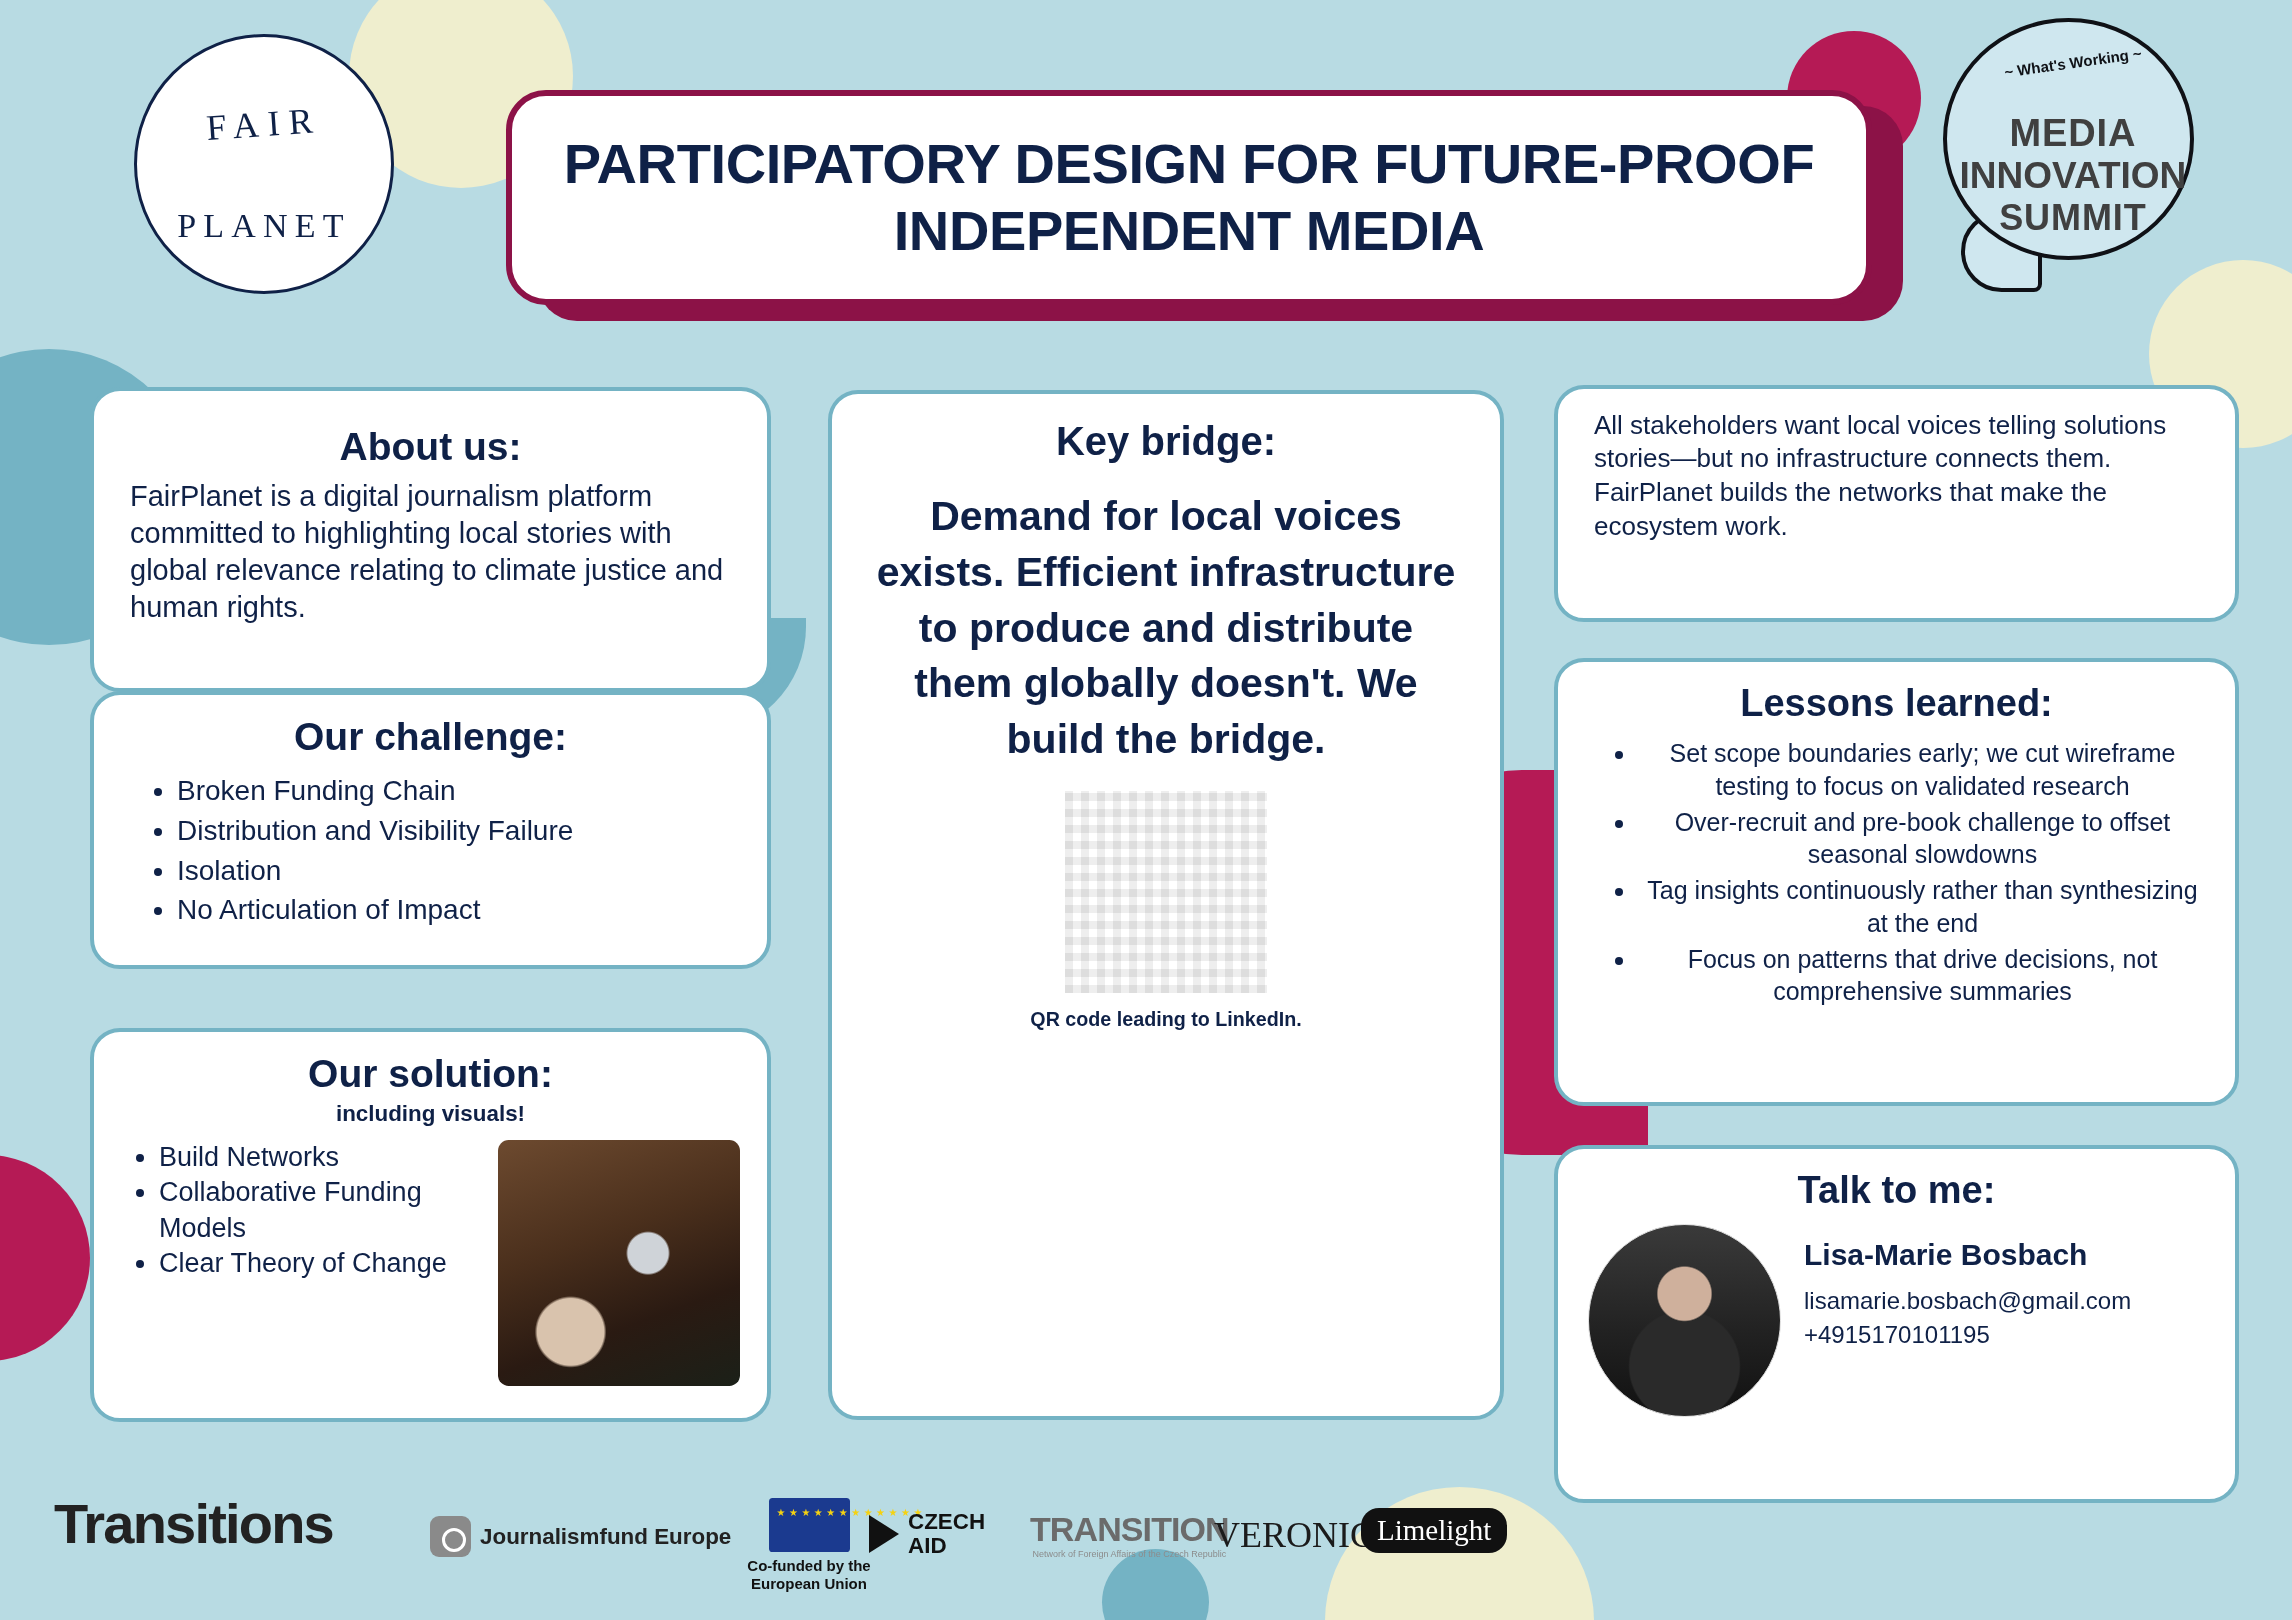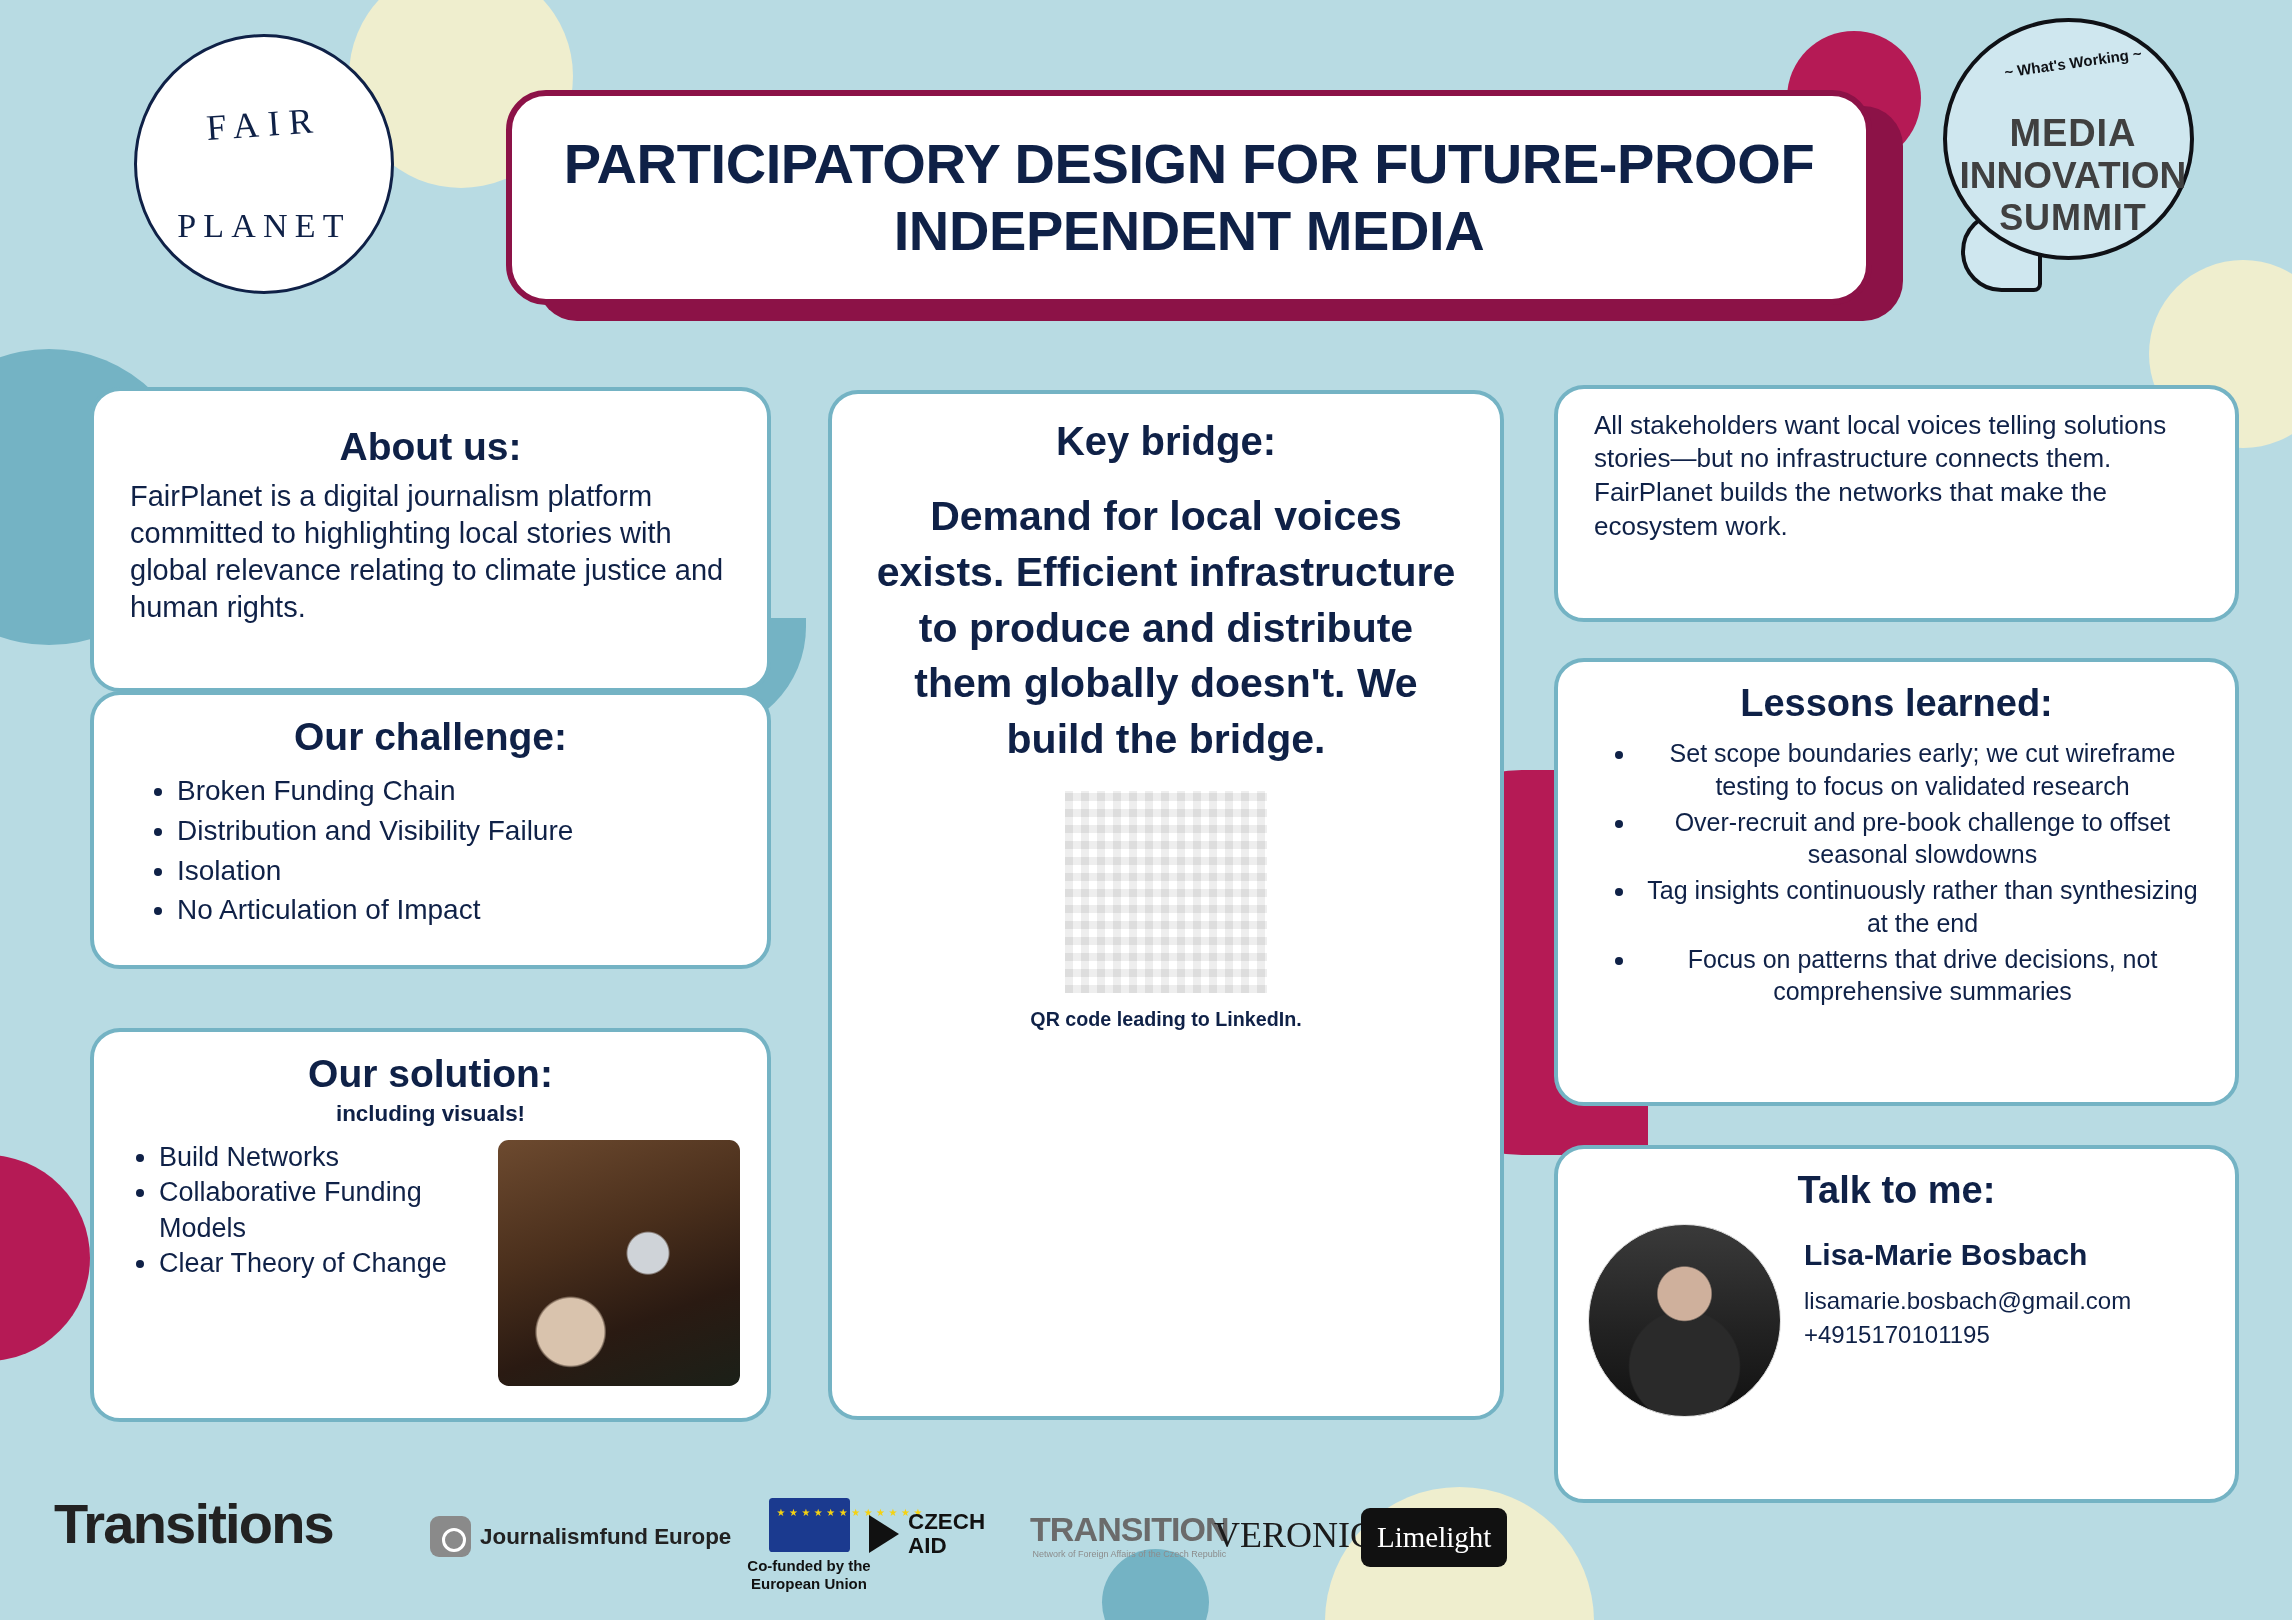--- a/index.html
+++ b/index.html
@@ -162,21 +162,21 @@
   .f-eu .flag { width:81px; height:54px; background:#1b3a8f; border-radius:3.6px; margin:0 auto; position:relative; }
   .f-eu .flag::after { content:"★★★★★★★★★★★★"; position:absolute; left:8px; top:10.7px; width:64px; color:#f5d211; font-size:9.9px; line-height:10.7px; letter-spacing:3.6px; }
   .f-eu .cap { font-size:15px; color:#111; margin-top:5.4px; line-height:1.2; font-weight:bold; }
   .f-czech { left:833px; top:32px; }
   .f-czech .tri { width:0; height:0; border-top:19.7px solid transparent; border-bottom:19.7px solid transparent; border-left:30px solid #111; margin-right:9px; }
   .f-czech .tx { font-size:22.4px; font-weight:bold; color:#111; line-height:1.05; }
   .f-tr { left:994px; top:32px; text-align:center; }
   .f-tr .nm { font-size:34px; font-weight:bold; color:#6b6b6b; letter-spacing:-0.9px; }
   .f-tr .sb { font-size:9px; color:#8c8c8c; }
   .f-ver { left:1178px; top:36px; font-family:"Liberation Serif", serif; font-size:36px; color:#1b1b1b; }
-  .f-lime { left:1325px; top:30px; background:#111; border-radius:9px; padding:13px 16px; }
+  .f-lime { left:1325px; top:30px; background:#111; border-radius:18px; padding:6px 16px; }
   .f-lime span { color:#fff; font-size:29px; font-family:"Liberation Serif", serif; }
 </style>
 </head>
 <body>
 
 <div class="blob blob-cream-tl"></div>
 <div class="blob blob-teal-l"></div>
 <div class="blob blob-magenta-tr"></div>
 <div class="blob blob-cream-tr"></div>
 <div class="blob blob-magenta-l"></div>

